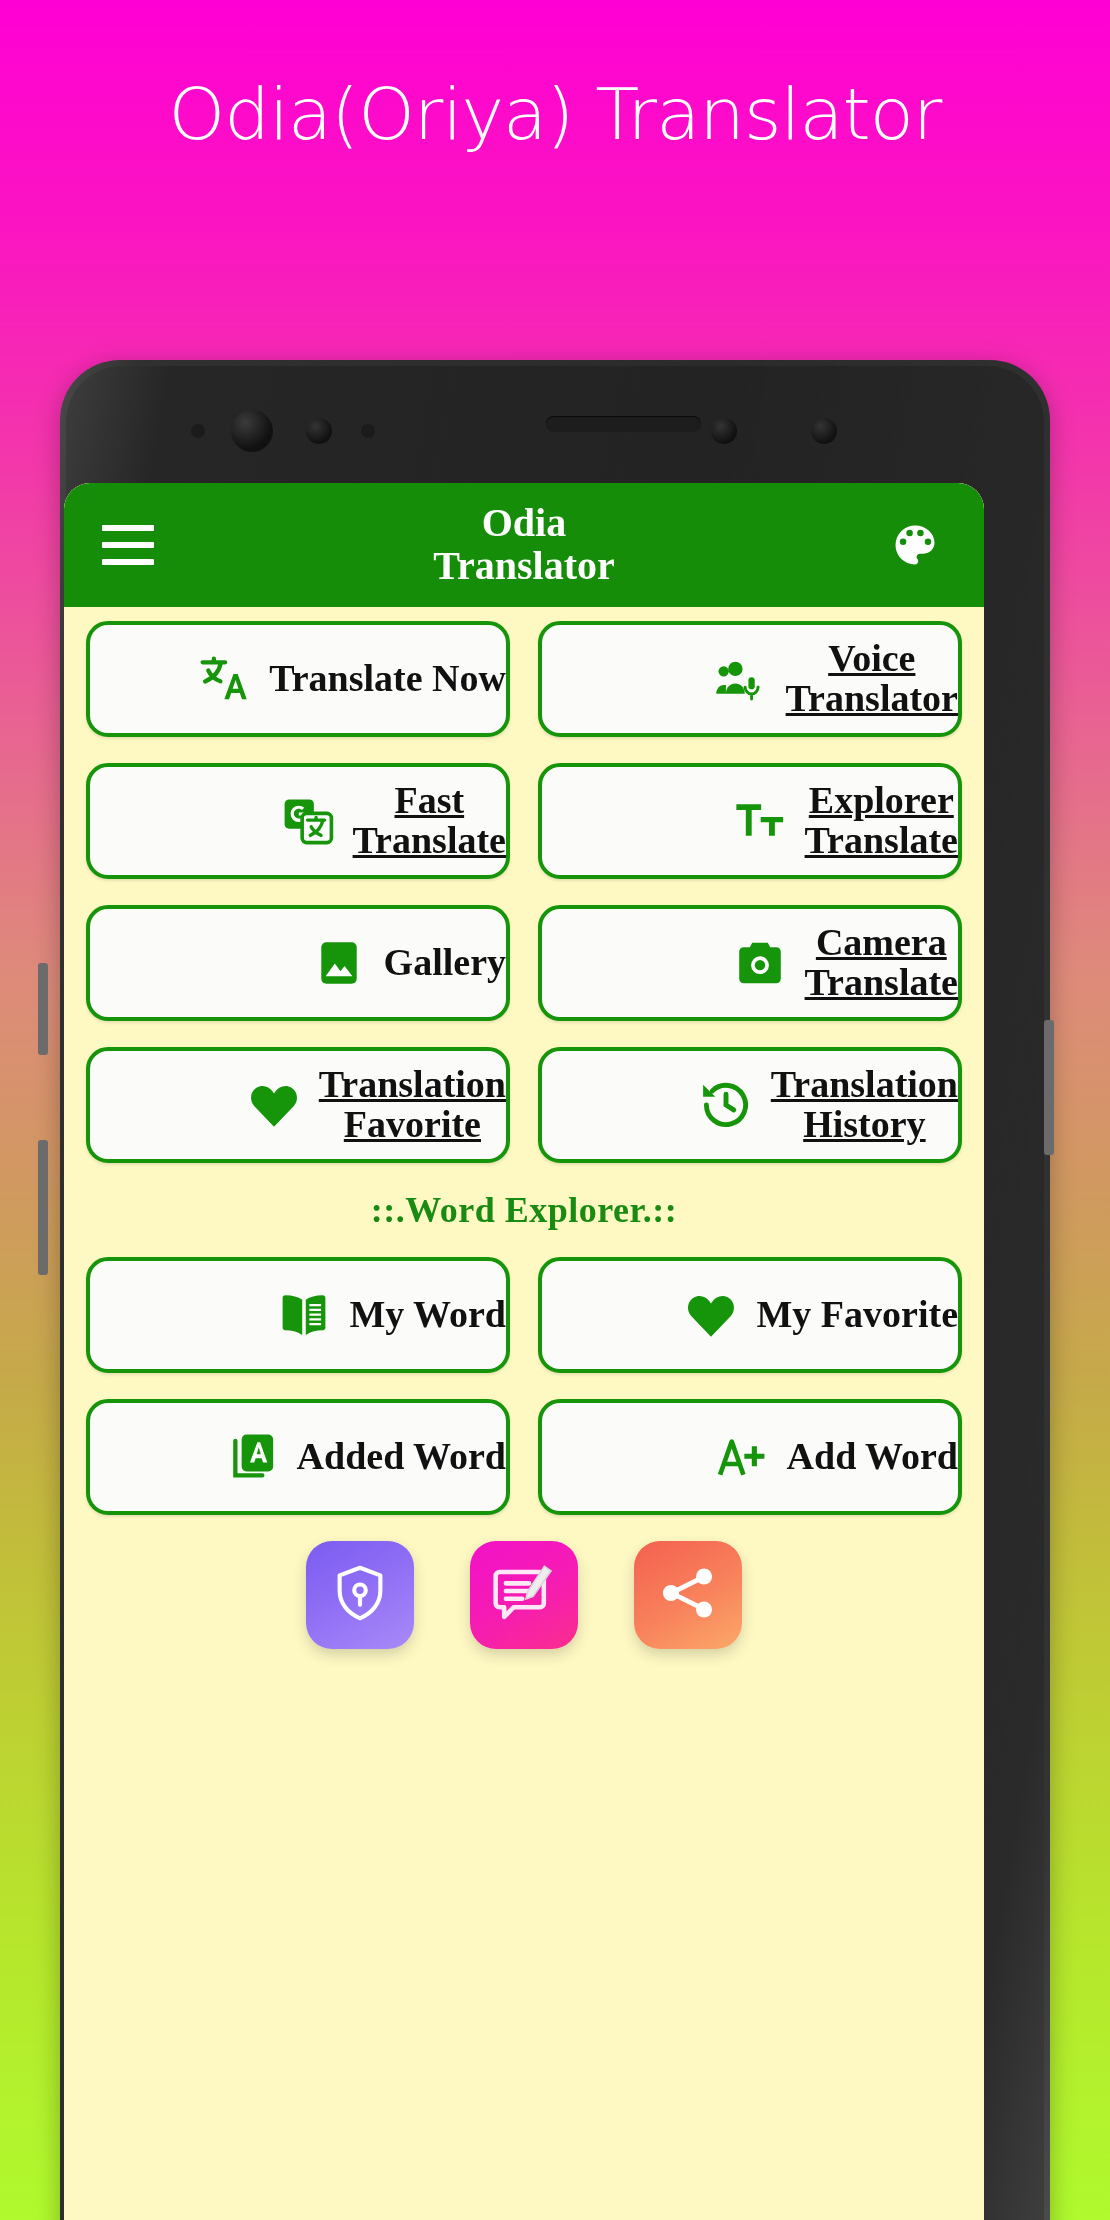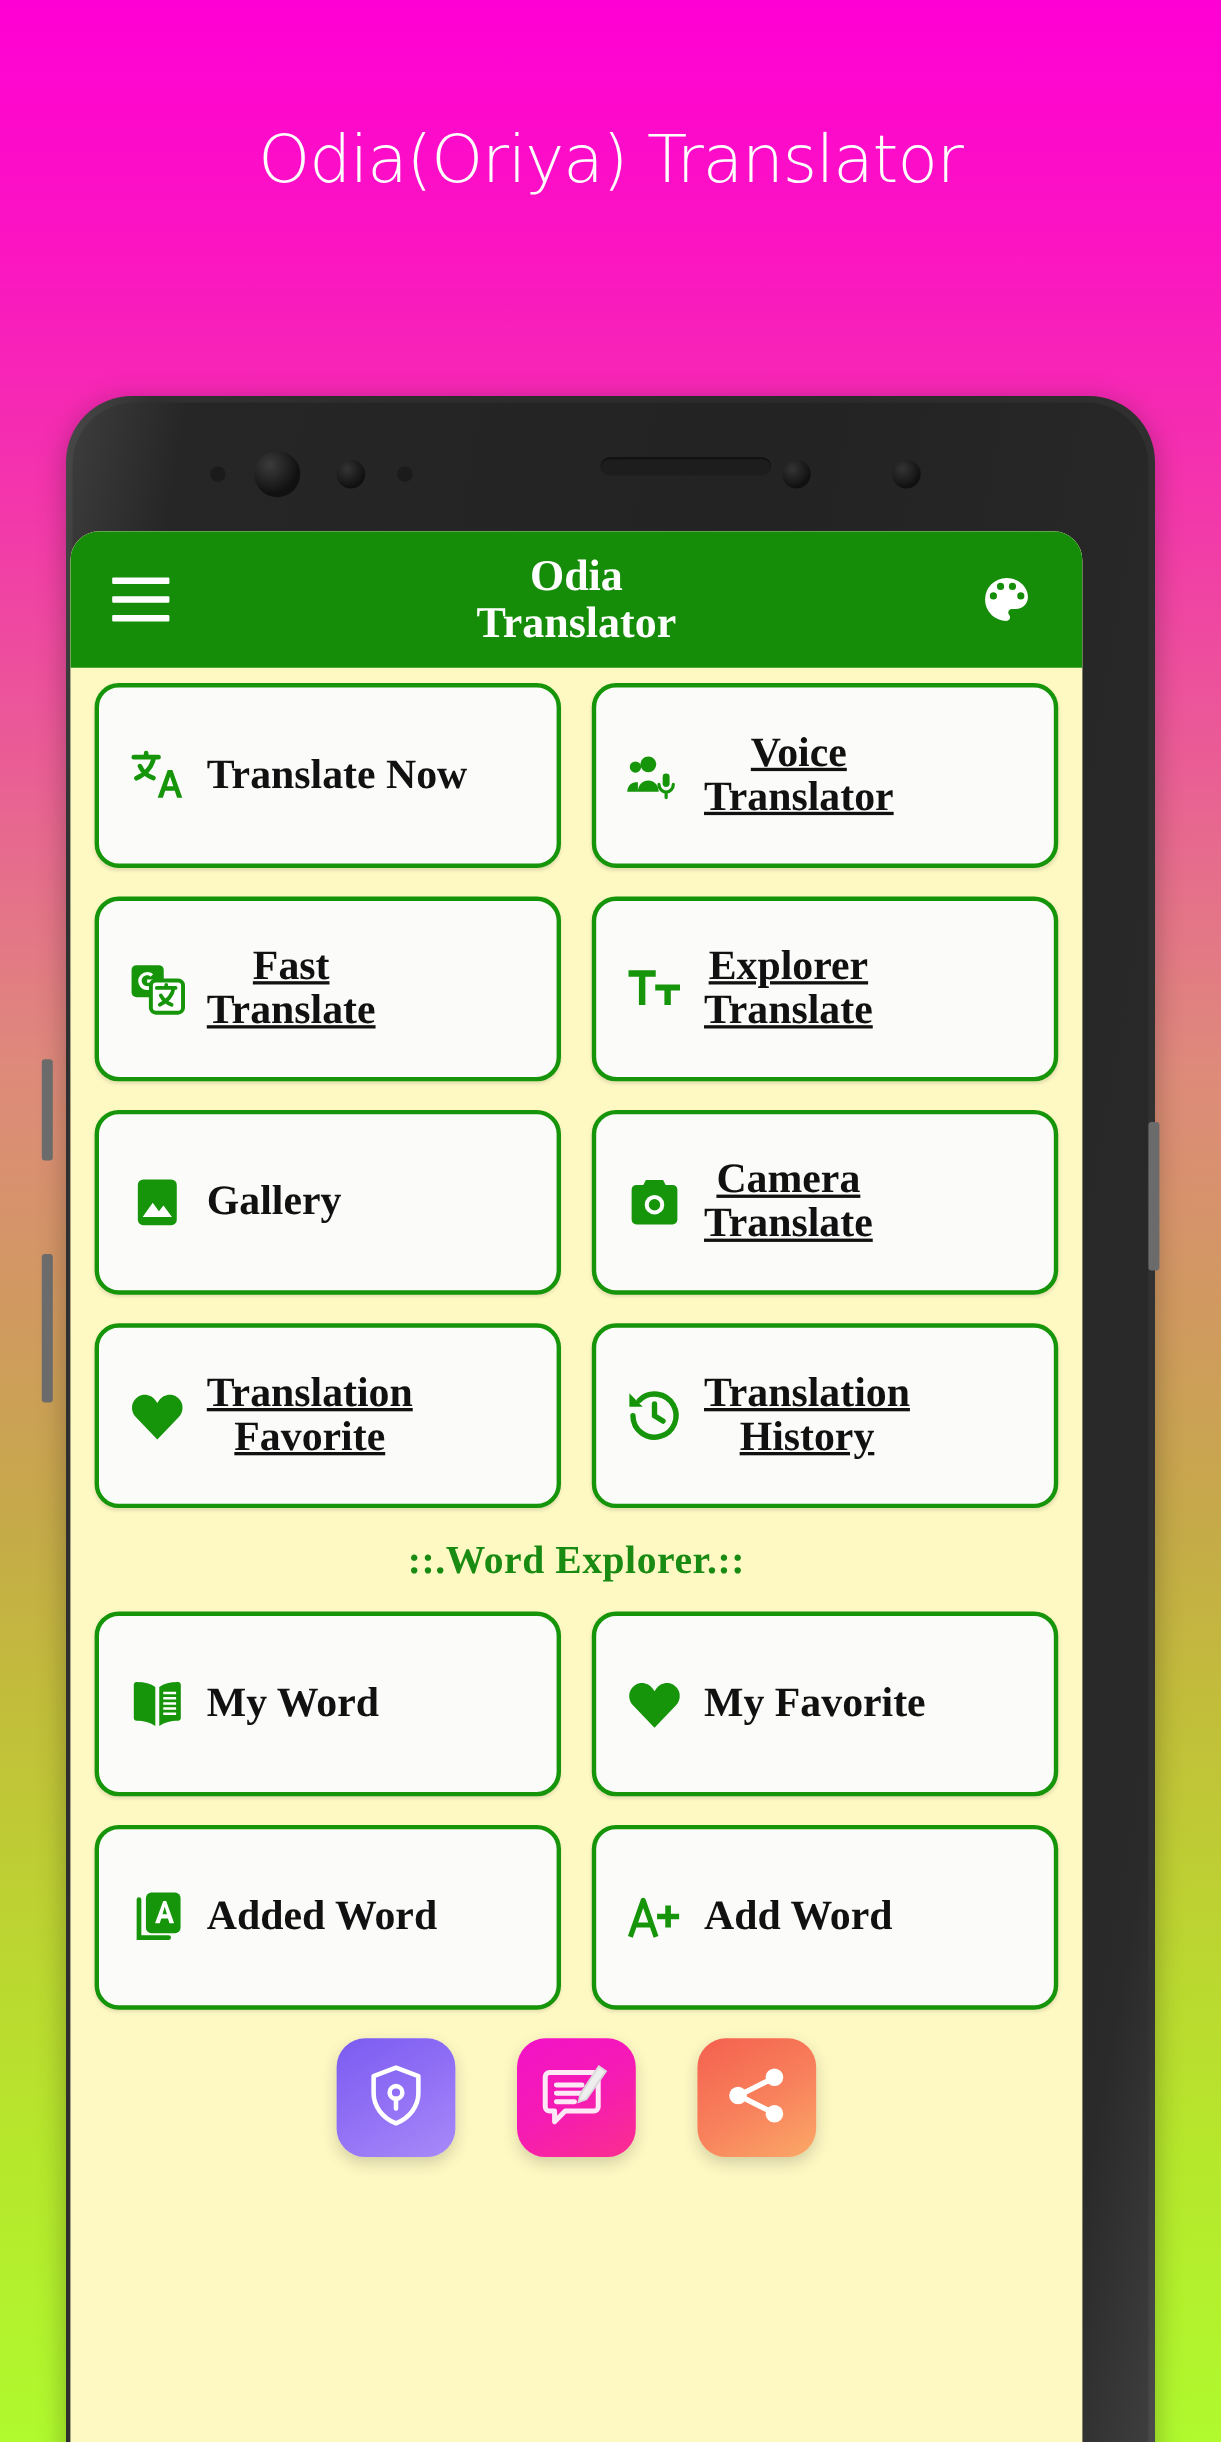--- a/index.html
+++ b/index.html
@@ -7,23 +7,22 @@
     width:1110px;height:2220px;overflow:hidden;
     font-family:"Liberation Serif",serif;
     background:linear-gradient(180deg,#FF00D4 0%,#FB14C2 10%,#F23BA8 22%,#E7688F 34%,#DE8B7A 44%,#D09A5F 54%,#C6A94A 62%,#C2BE3A 70%,#BDD232 78%,#B6E72C 88%,#B0FA2E 100%);
   }
   .page{position:relative;width:1110px;height:2220px;}
 
   
   .hero-title{
     position:absolute;left:0;top:72px;width:1110px;text-align:center;
     font-family:"DejaVu Sans",sans-serif;
-    font-weight:300;font-size:60px;color:#ffffff;letter-spacing:-1px;
+    font-weight:300;font-size:72px;color:#ffffff;letter-spacing:-1px;
     white-space:nowrap;
-    margin-top:38px;
   }
 
   
   .phone{
     position:absolute;left:60px;top:360px;width:990px;height:1900px;
     background:linear-gradient(100deg,#4a4a4a 0%,#303030 6%,#2b2b2b 50%,#333333 94%,#4e4e4e 100%);
     border-radius:60px 60px 0 0;
     box-shadow:0 6px 26px rgba(0,0,0,.28);
   }
   .phone-inner-bevel{
@@ -67,25 +66,25 @@
   }
   .palette-btn{
     position:absolute;right:40px;top:50%;transform:translateY(-50%);
     width:58px;height:58px;display:flex;align-items:center;justify-content:center;cursor:pointer;
   }
 
   
   .content{padding:14px 22px 0 22px;}
   .row{display:flex;gap:28px;margin-bottom:26px;}
   .opt{
-    flex:1 1 0;min-width:0;height:168px;
+    flex:1 1 0;min-width:0;height:116px;
     background:#fbfcfa;border:4px solid #16940a;border-radius:22px;
-    display:flex;align-items:center;justify-content:flex-start;gap:16px;
+    display:flex;align-items:center;justify-content:flex-end;gap:16px;
     cursor:pointer;box-shadow:0 2px 3px rgba(0,0,0,.10);
-    padding:0 24px;box-sizing:border-box;
+    padding:0 0;box-sizing:border-box;
   }
   .opt .ic{flex:0 0 auto;display:flex;align-items:center;justify-content:center;width:58px;height:58px;}
   .opt .lbl{
     font-family:"Liberation Serif",serif;font-weight:bold;color:#111111;
     font-size:38px;line-height:1.05;text-align:center;
   }
   .opt .lbl.two{font-size:38px;text-decoration:underline;}
 
   .section-title{
     text-align:center;color:#1a8b12;font-family:"Liberation Serif",serif;

